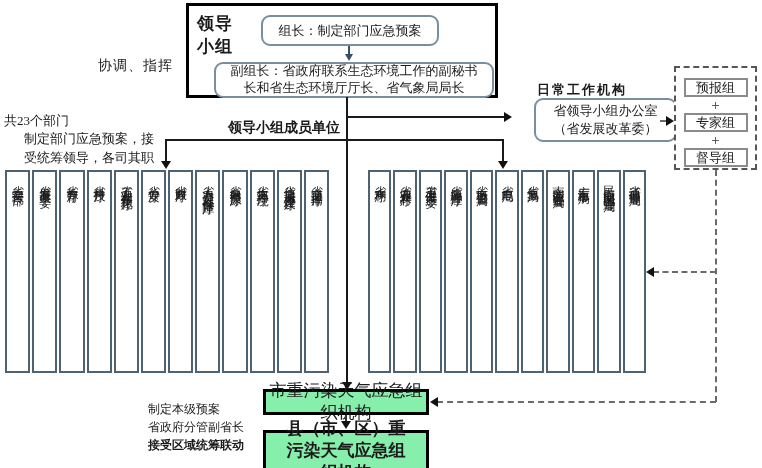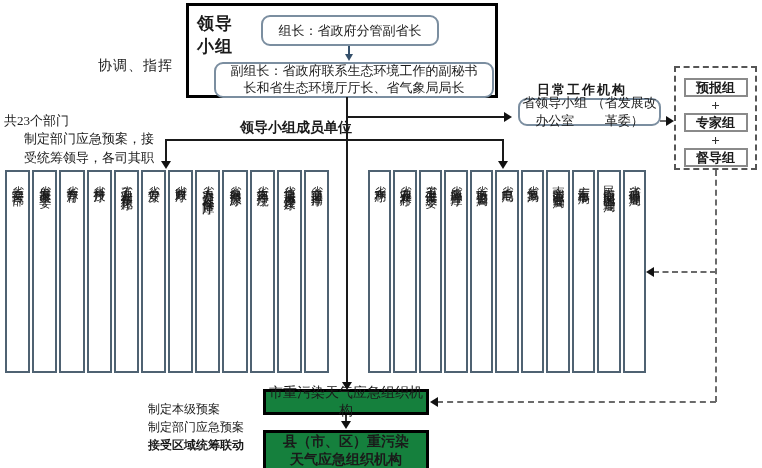--- a/index.html
+++ b/index.html
@@ -31,52 +31,52 @@
   .ah-right{border-top:5px solid transparent;border-bottom:5px solid transparent;border-left:8px solid #111;}
   .ah-left{border-top:5px solid transparent;border-bottom:5px solid transparent;border-right:8px solid #111;}
   .ah-down-sm{border-left:4px solid transparent;border-right:4px solid transparent;border-top:7px solid #35506b;}
   
   .group{display:flex;gap:2px;height:203px;}
   .mcol{flex:1;border:2px solid #4f6272;box-sizing:border-box;background:#fff;
         display:flex;justify-content:center;align-items:flex-start;overflow:hidden;}
   .mcol span{writing-mode:vertical-rl;text-orientation:upright;font-size:12px;letter-spacing:2px;padding-top:4px;}
   
   .support{left:674px;top:66px;width:83px;height:104px;border:2px dashed #555;box-sizing:border-box;
-           display:flex;flex-direction:column;align-items:center;padding-top:10px;gap:2px;background:#fff;font-weight:bold;}
+           display:flex;flex-direction:column;align-items:center;padding-top:10px;gap:2px;background:#fff;}
   .sgroup{width:64px;height:19px;border:2px solid #8a8a8a;box-sizing:border-box;background:#fff;
           display:flex;align-items:center;justify-content:center;font-size:13px;}
   .plus{font-size:15px;line-height:12px;color:#333;}
   
-  .bbox{border:3px solid #000;box-sizing:border-box;background:#15803d;display:flex;align-items:center;
-        justify-content:center;text-align:center;font-size:14px;line-height:1.3;}
+  .bbox{border:3px solid #000;box-sizing:border-box;background:#86efac;display:flex;align-items:center;
+        justify-content:center;text-align:center;font-size:17px;line-height:1.3;}
 </style>
 </head>
 <body>
 
 <div class="canvas">
 
   <div class="abs lead-outer">
     <div class="abs lead-title">领导小组</div>
-    <div class="abs round leader-box">组长：省政府分管副省长</div>
+    <div class="abs round leader-box">组长：制定部门应急预案</div>
     <div class="abs vline" style="left:159px;top:40px;height:9px;background:#35506b;"></div>
     <div class="abs ah ah-down-sm" style="left:156px;top:48px;"></div>
     <div class="abs round deputy-box">副组长：省政府联系生态环境工作的副秘书长和省生态环境厅厅长、省气象局局长</div>
   </div>
 
   <div class="abs t14" style="left:98px;top:57px;letter-spacing:1px;">协调、指挥</div>
 
   <div class="abs note" style="left:4px;top:112px;width:150px;">
     <div>共23个部门</div>
     <div style="width:142px;margin-left:20px;">制定部门应急预案，接受统筹领导，各司其职</div>
   </div>
 
-  <div class="abs t14 bold" style="left:228px;top:119px;margin-left:12px;">领导小组成员单位</div>
+  <div class="abs t14 bold" style="left:228px;top:119px;">领导小组成员单位</div>
   <div class="abs t13" style="left:537px;top:81px;letter-spacing:2px;font-weight:bold;">日常工作机构</div>
 
-  <div class="abs round" style="left:518px;top:98px;width:143px;height:28px;flex-direction:row;line-height:1.35;">
+  <div class="abs round" style="left:534px;top:98px;width:143px;height:44px;flex-direction:column;line-height:1.35;">
     <div>省领导小组办公室</div>
     <div>（省发展改革委）</div>
   </div>
 
   <div class="abs vline" style="left:346px;top:97px;height:287px;"></div>
   <div class="abs ah ah-down" style="left:342px;top:382px;"></div>
 
   <div class="abs hline" style="left:166px;top:139px;width:181px;"></div>
   <div class="abs vline" style="left:165px;top:139px;height:23px;"></div>
   <div class="abs ah ah-down" style="left:161px;top:161px;"></div>
@@ -175,21 +175,21 @@
     <div class="mcol">
         <span>民航中南地区管理局</span>
       </div>
     <div class="mcol">
         <span>省通信管理局</span>
       </div>
   </div>
 
   <div class="abs" style="left:148px;top:400px;font-size:12px;line-height:1.5;">
     <div>制定本级预案</div>
-    <div>制定部门应急预案</div>
+    <div>省政府分管副省长</div>
     <div class="bold">接受区域统筹联动</div>
   </div>
 
   <div class="abs bbox" style="left:263px;top:389px;width:166px;height:26px;">市重污染天气应急组织机构</div>
   <div class="abs vline" style="left:345px;top:415px;height:8px;background:#333;"></div>
   <div class="abs ah ah-down" style="left:341px;top:421px;"></div>
   <div class="abs bbox" style="left:263px;top:430px;width:166px;height:42px;padding:0 15px;font-weight:bold;">县（市、区）重污染天气应急组织机构</div>
 
 </div>
 

